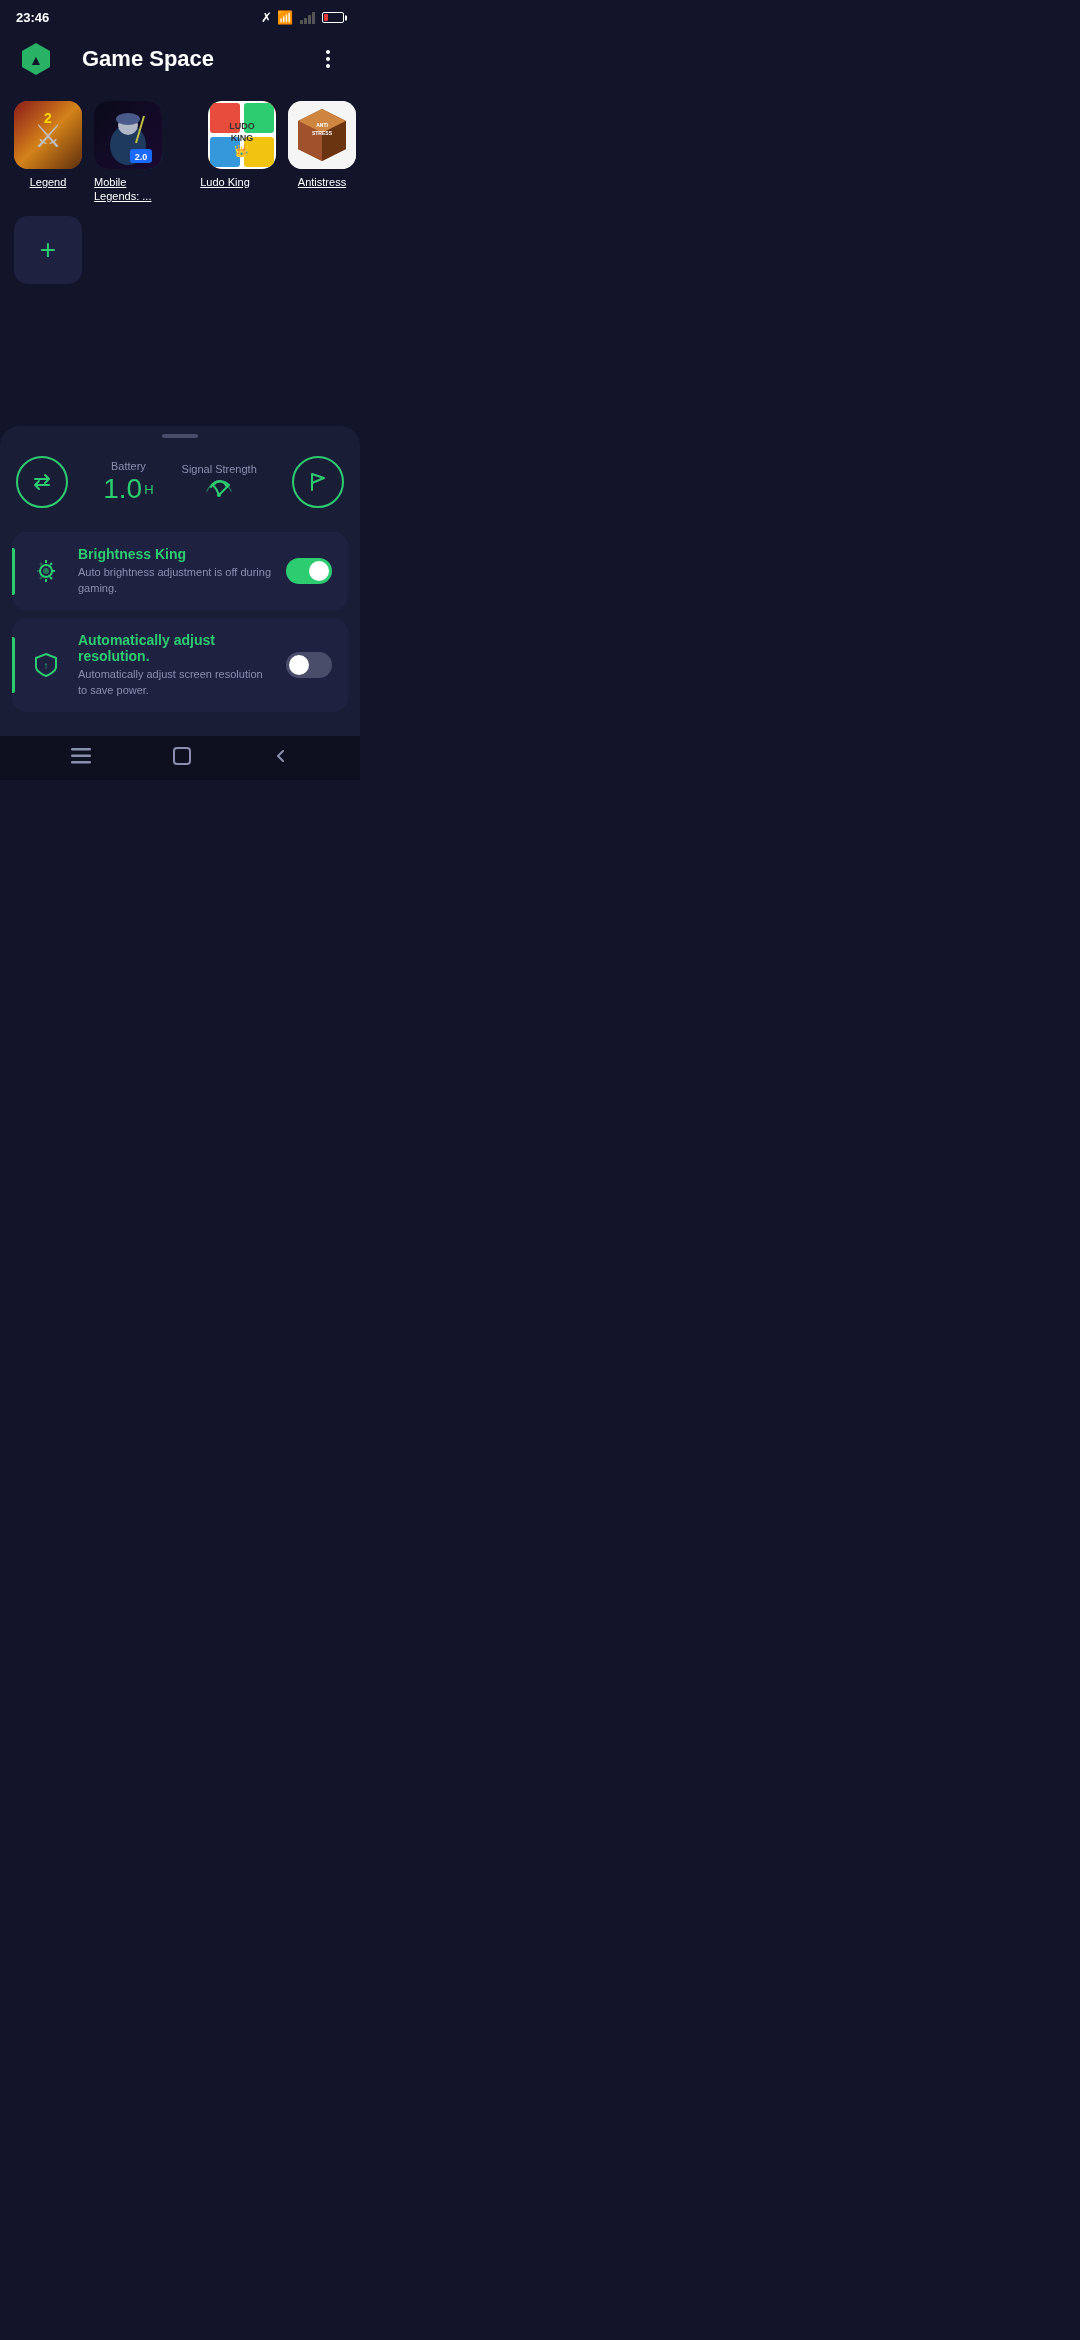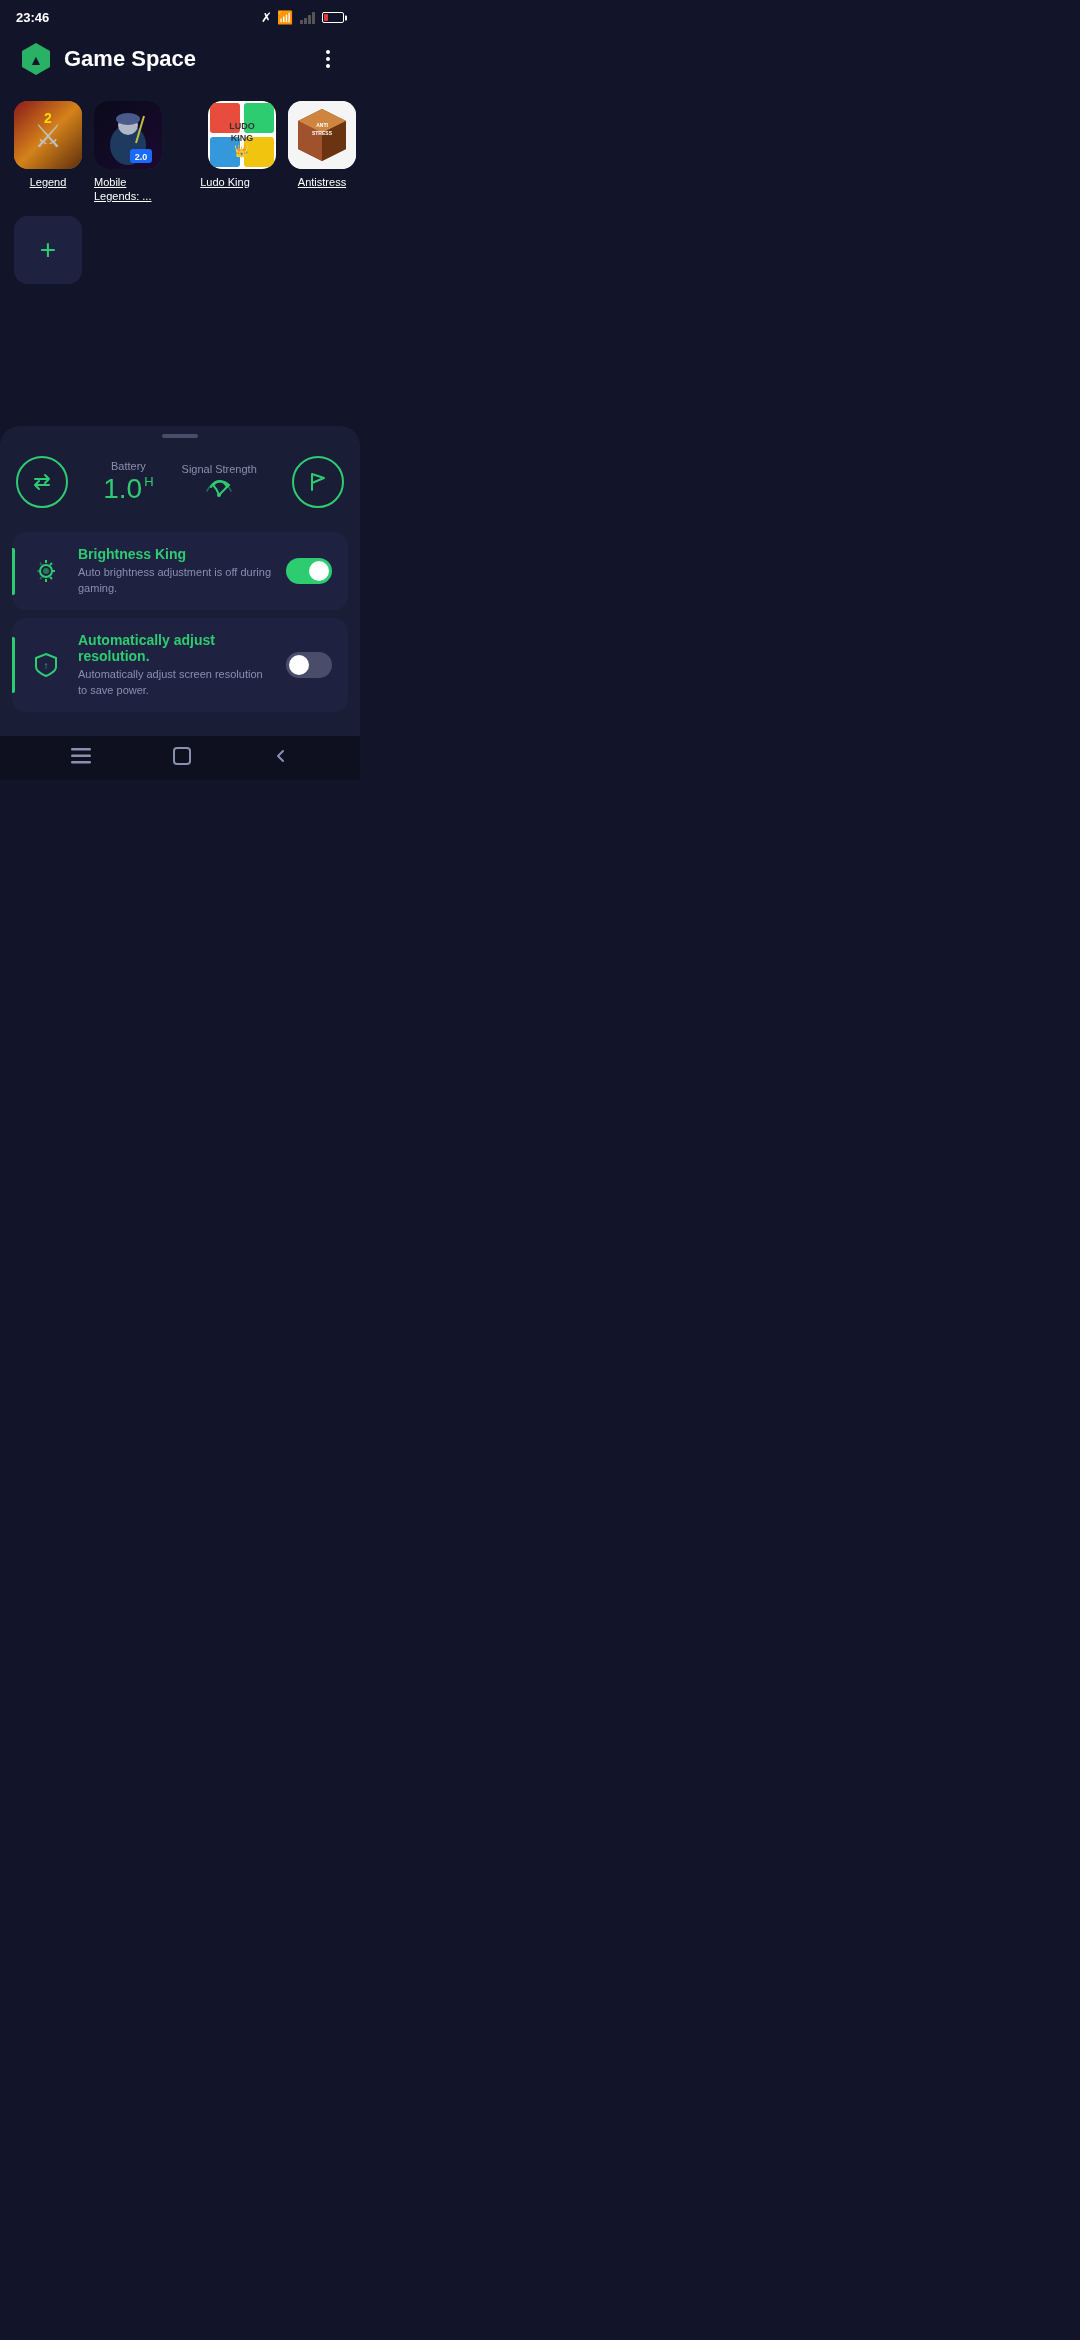--- a/index.html
+++ b/index.html
@@ -82,20 +82,21 @@
     .header-left {
       display: flex;
       align-items: center;
       gap: 10px;
     }
 
     .app-title {
       font-size: 22px;
       font-weight: 600;
       color: #fff;
+      margin-left: 18px;
     }
 
     .more-menu-btn {
       width: 28px;
       height: 28px;
       display: flex;
       flex-direction: column;
       align-items: center;
       justify-content: center;
       gap: 3px;
@@ -536,21 +537,21 @@
     <button class="stat-btn">
       <svg width="22" height="22" viewBox="0 0 22 22">
         <path d="M4 8 L18 8 M14 4 L18 8 L14 12" stroke="#2ecc71" stroke-width="2" fill="none" stroke-linecap="round" stroke-linejoin="round"></path>
         <path d="M18 14 L4 14 M8 10 L4 14 L8 18" stroke="#2ecc71" stroke-width="2" fill="none" stroke-linecap="round" stroke-linejoin="round"></path>
       </svg>
     </button>
 
     <div class="stats-center">
       <div class="stat-item">
         <span class="stat-label">Battery</span>
-        <div style="display:flex;align-items:flex-start;gap:2px;">
+        <div style="display:flex;align-items:center;gap:2px;">
           <span class="stat-value">1.0</span>
           <span class="stat-unit">H</span>
         </div>
       </div>
       <div class="stat-item">
         <span class="stat-label">Signal Strength</span>
         <span class="stat-signal-icon">
           <svg width="28" height="22" viewBox="0 0 28 22">
             <path d="M14 18 C14 18 20 12 24 8 C20 4 14 2 8 8 C12 12 14 18 14 18Z" fill="none" stroke="#2ecc71" stroke-width="2"></path>
             <circle cx="14" cy="18" r="2" fill="#2ecc71"></circle>

